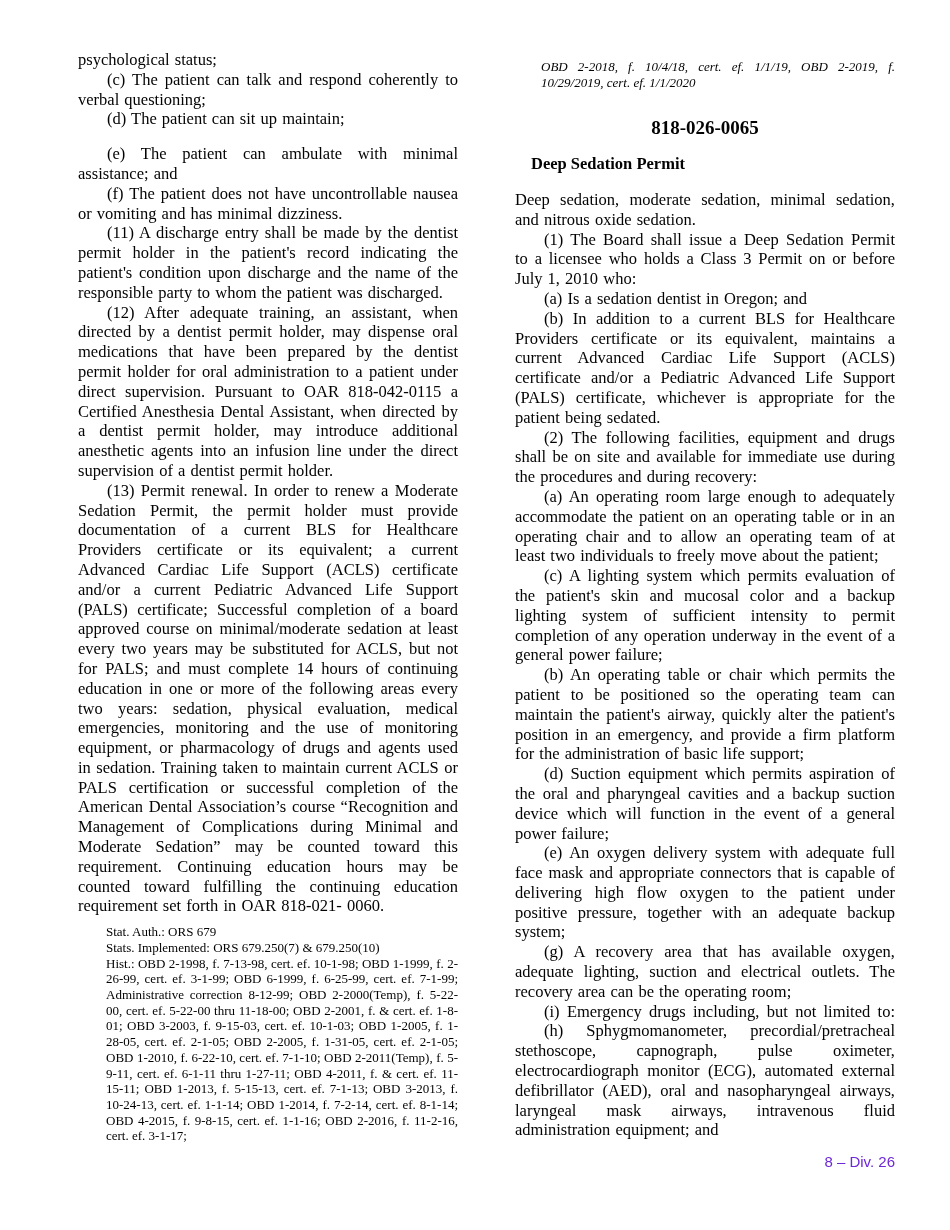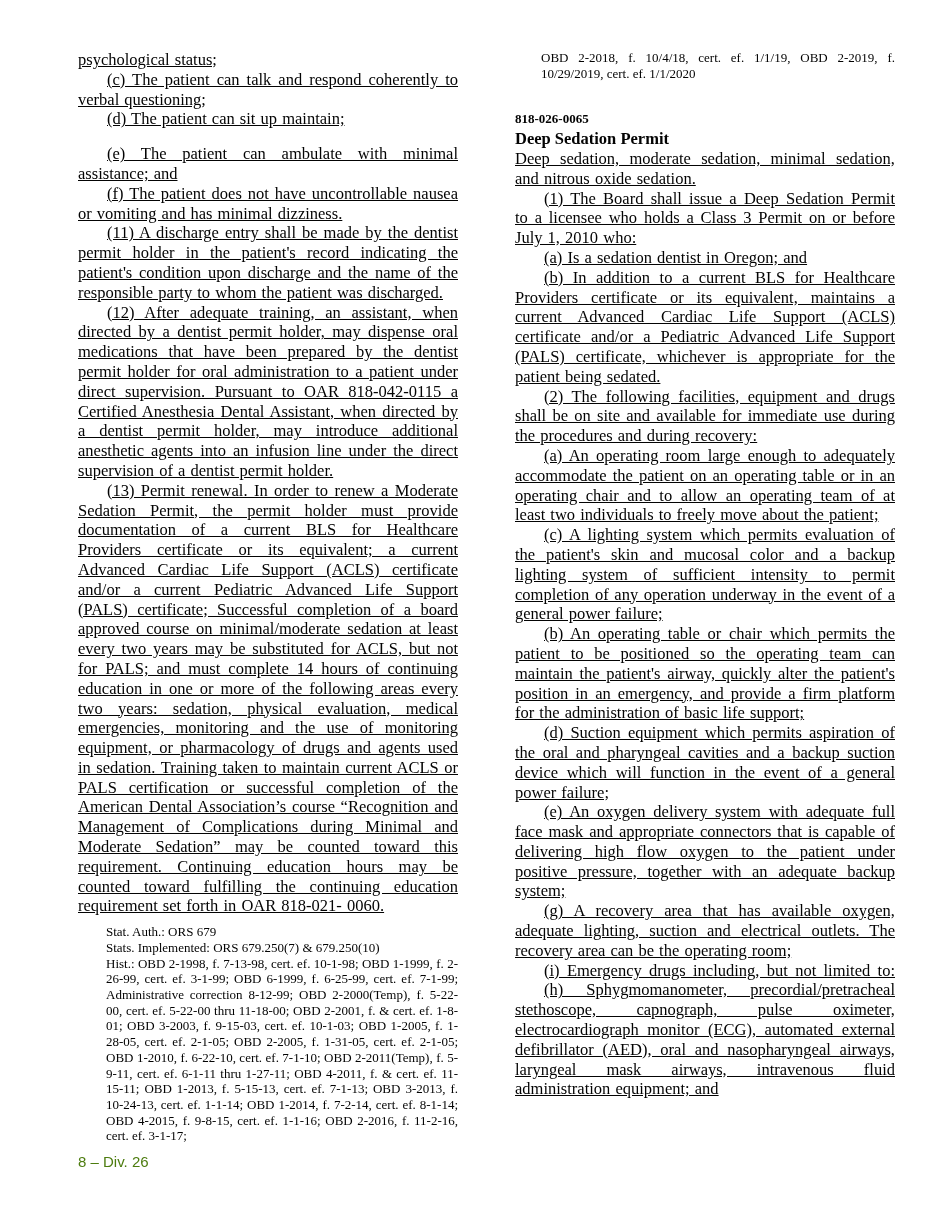--- a/index.html
+++ b/index.html
@@ -31,59 +31,59 @@
     flex: 0 0 380px;
   }
   .para {
     margin: 0;
     font-size: 16.5px;
     line-height: 19.8px;
     text-align: justify;
     text-indent: 29px;
     word-spacing: 0.06em;
     hyphens: none;
-    text-decoration: underline;
   }
   .para.no-indent { text-indent: 0; }
   .para.gap-before { margin-top: 15px; }
   .para.justify-last { text-align-last: justify; }
   .rule-number {
     margin: 28px 0 0 0;
-    font-size: 13px;
+    font-size: 19px;
     line-height: 19.8px;
     font-weight: bold;
+    text-align: center;
   }
   .rule-title {
-    margin: 0;
+    margin: 16px;
     font-size: 16.5px;
     line-height: 19.8px;
     font-weight: bold;
   }
   .citations {
     margin: 8px 0 0 0;
     padding-left: 28px;
   }
-  .citations.top { margin-top: 0; padding-left: 26px; }
+  .citations.top { margin-top: 9px; padding-left: 26px; font-style: italic; }
   .cite {
     margin: 0;
     font-size: 13px;
     line-height: 15.7px;
     text-align: justify;
     hyphens: none;
   }
   .footer {
     position: absolute;
     top: 1152px;
     left: 78px;
     width: 817px;
-    text-align: left;
+    text-align: right;
     font-family: "Liberation Sans", sans-serif;
     font-size: 15px;
     line-height: 20px;
-    color: #4d7c0f;
+    color: #6d28d9;
   }
 </style>
 </head>
 <body>
 
 <div class="page">
   <div class="columns">
 
     <div class="col">
       <p class="para no-indent">psychological status;</p>

